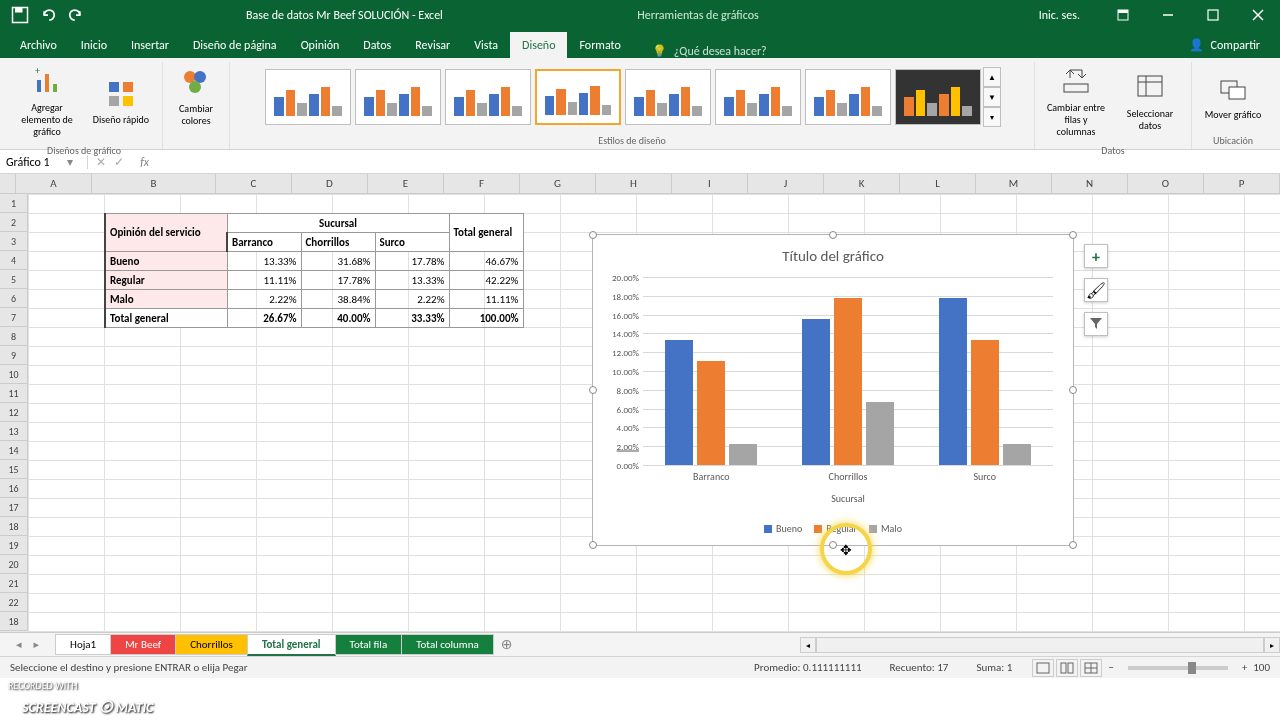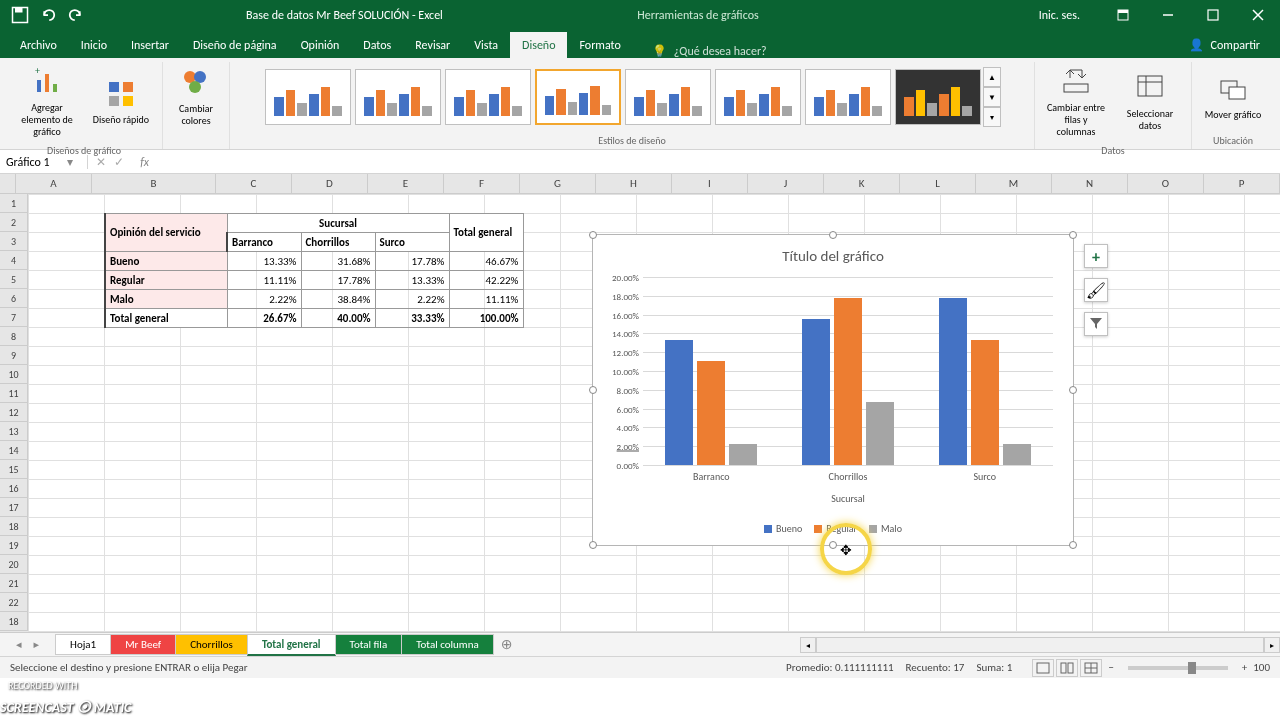--- a/index.html
+++ b/index.html
@@ -106,27 +106,27 @@
 .sheet-tab.active { background: #fff; font-weight: bold; border-bottom: 2px solid #217346; color: #217346; }
 .sheet-tab.green { background: #15803d; color: #fff; }
 .add-sheet { padding: 0 8px; color: #888; cursor: pointer; font-size: 14px; }
 .hscroll { margin-left: auto; display: flex; align-items: center; width: 480px; height: 16px; }
 .hscroll-btn { width: 16px; height: 16px; border: 1px solid #ccc; background: #f0f0f0; display: flex; align-items: center; justify-content: center; font-size: 8px; }
 .hscroll-track { flex:1; height: 16px; border: 1px solid #ccc; background: #f0f0f0; }
 
 
 .status-bar { height: 22px; background: #f3f3f3; border-top: 1px solid #d4d4d4; display: flex; align-items: center; font-size: 11px; color: #444; padding: 0 10px; }
 .status-left { flex: 1; }
-.status-stats { display: flex; gap: 12px; padding-right: 20px; align-items: flex-end; }
+.status-stats { display: flex; gap: 28px; padding-right: 20px; align-items: flex-end; }
 .view-btns { display: flex; gap: 2px; }
 .view-btn { width: 22px; height: 18px; border: 1px solid #ccc; display: flex; align-items: center; justify-content: center; }
 .zoom-slider { width: 100px; height: 4px; background: #ccc; margin: 0 8px; position: relative; }
 .zoom-thumb { position: absolute; width: 8px; height: 12px; background: #888; top: -4px; left: 60%; }
 
-.watermark { position: absolute; left: 0; bottom: 4px; color: #fff; font-weight: bold; font-size: 14px; text-shadow: 1px 1px 2px #000; font-style: italic; }
+.watermark { position: absolute; left: 22px; bottom: 4px; color: #fff; font-weight: bold; font-size: 14px; text-shadow: 1px 1px 2px #000; font-style: italic; }
 .watermark-sub { position: absolute; left: 8px; bottom: 28px; color: #fff; font-size: 10px; text-shadow: 1px 1px 2px #000; }
 
 svg.icon { width: 100%; height: 100%; }
 </style>
 </head>
 <body>
 
 <div class="titlebar">
   <div class="qat">
     <div class="qat-icon">

